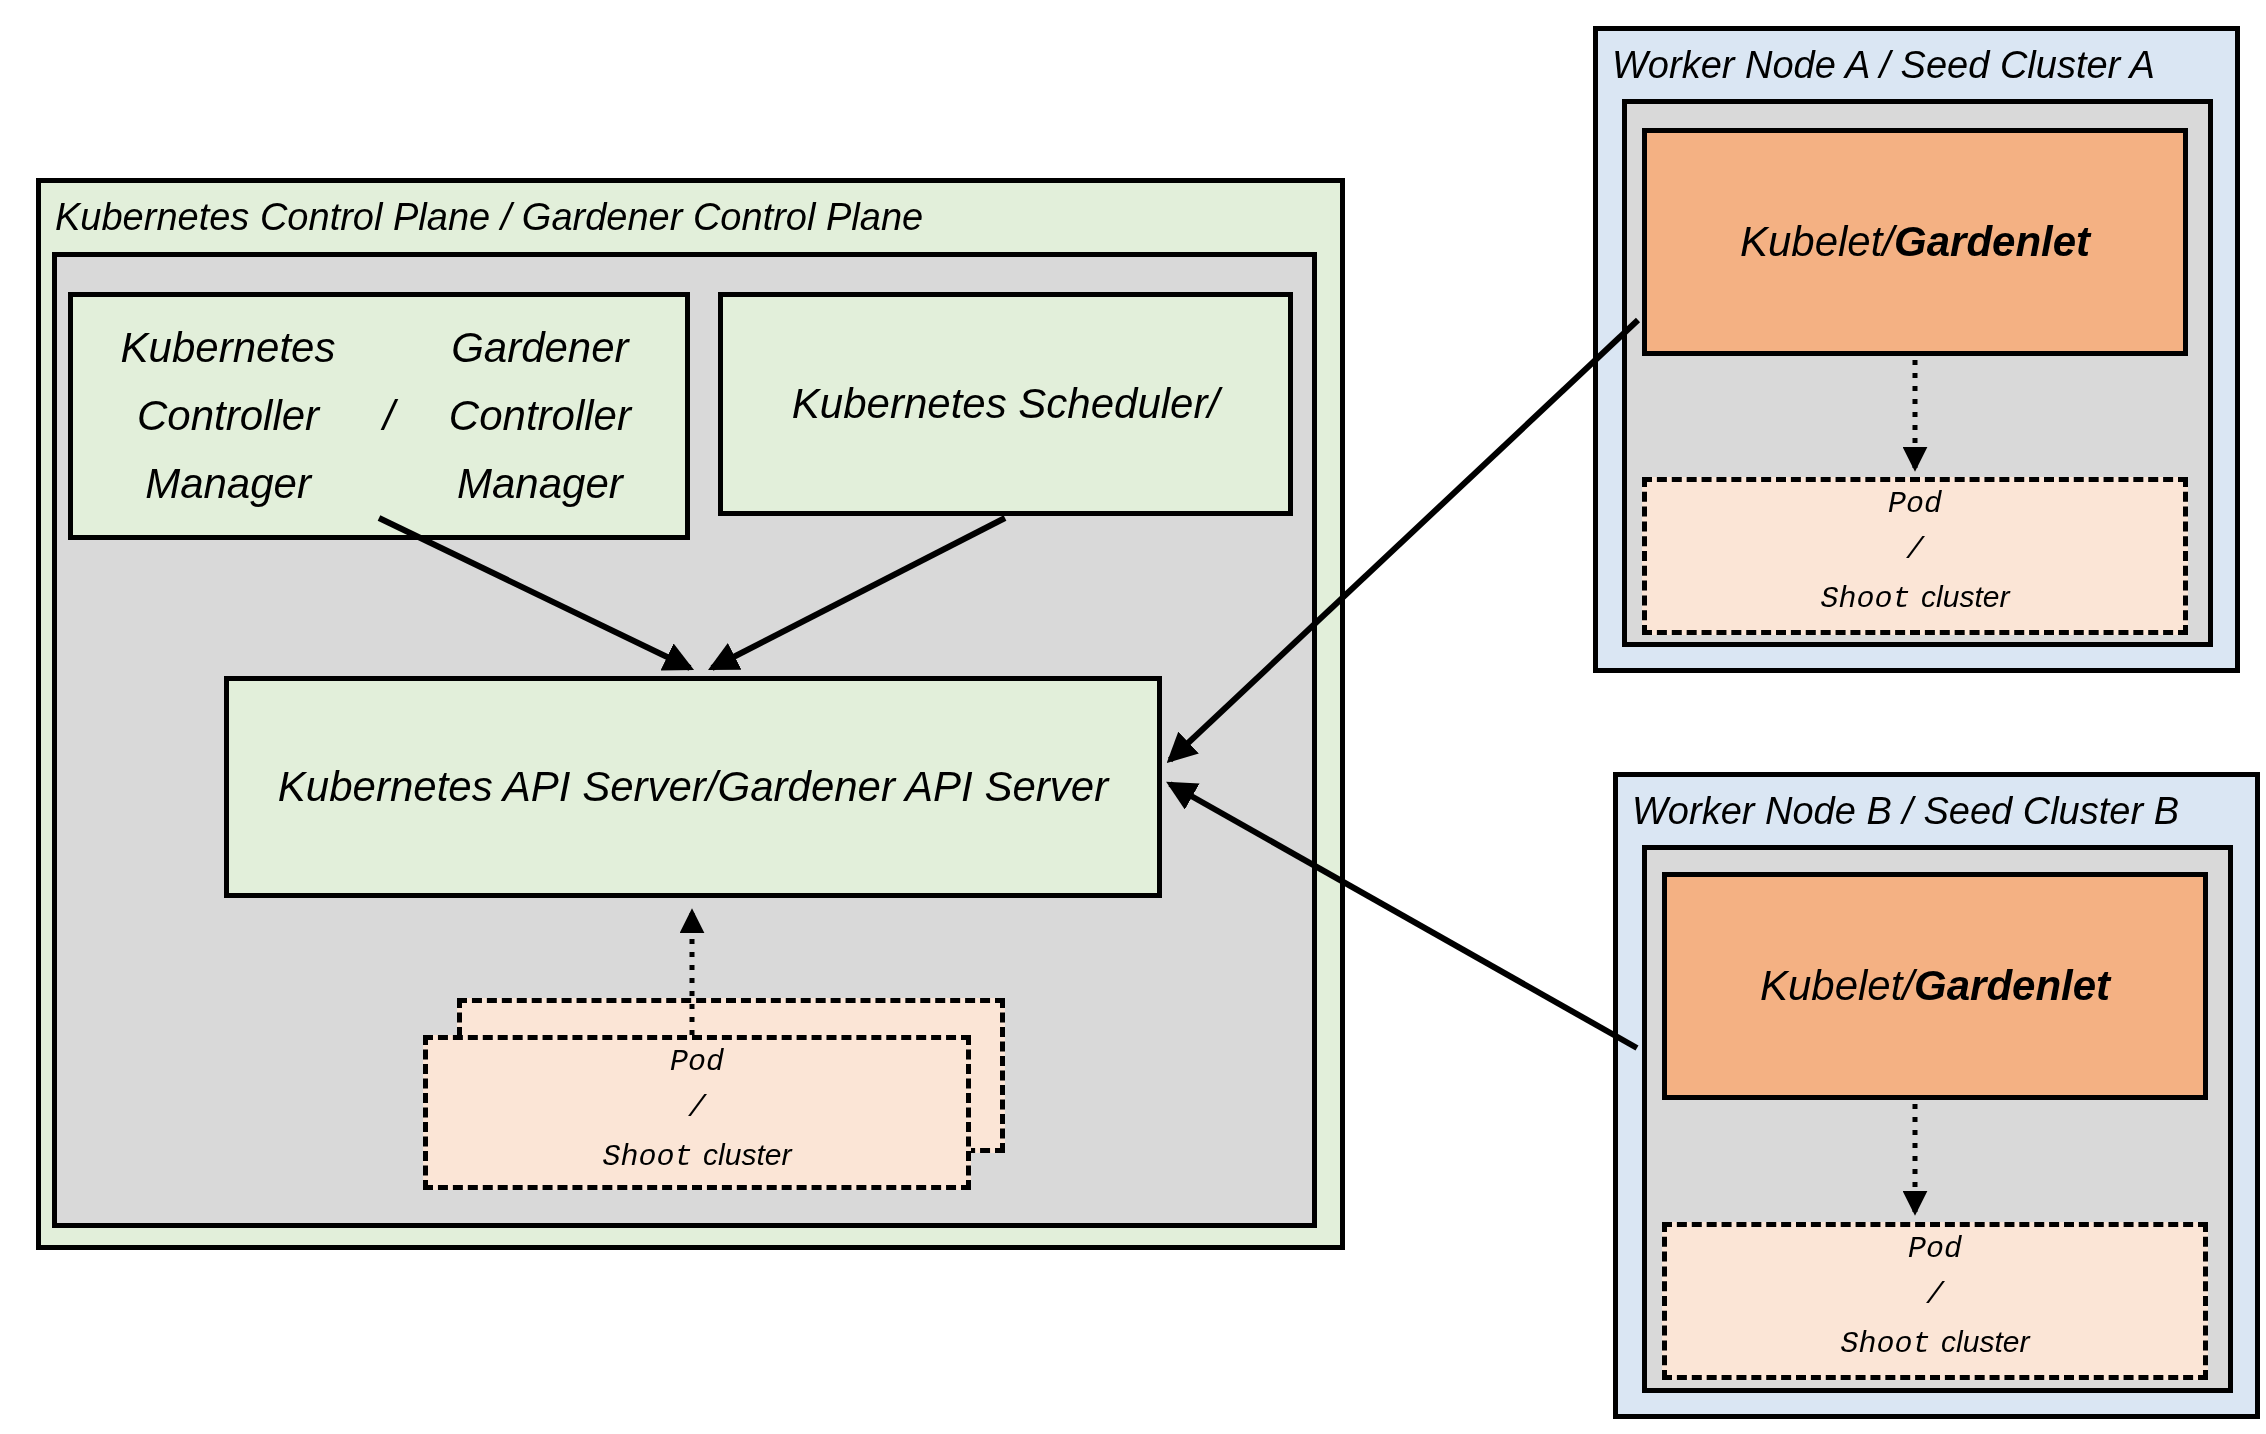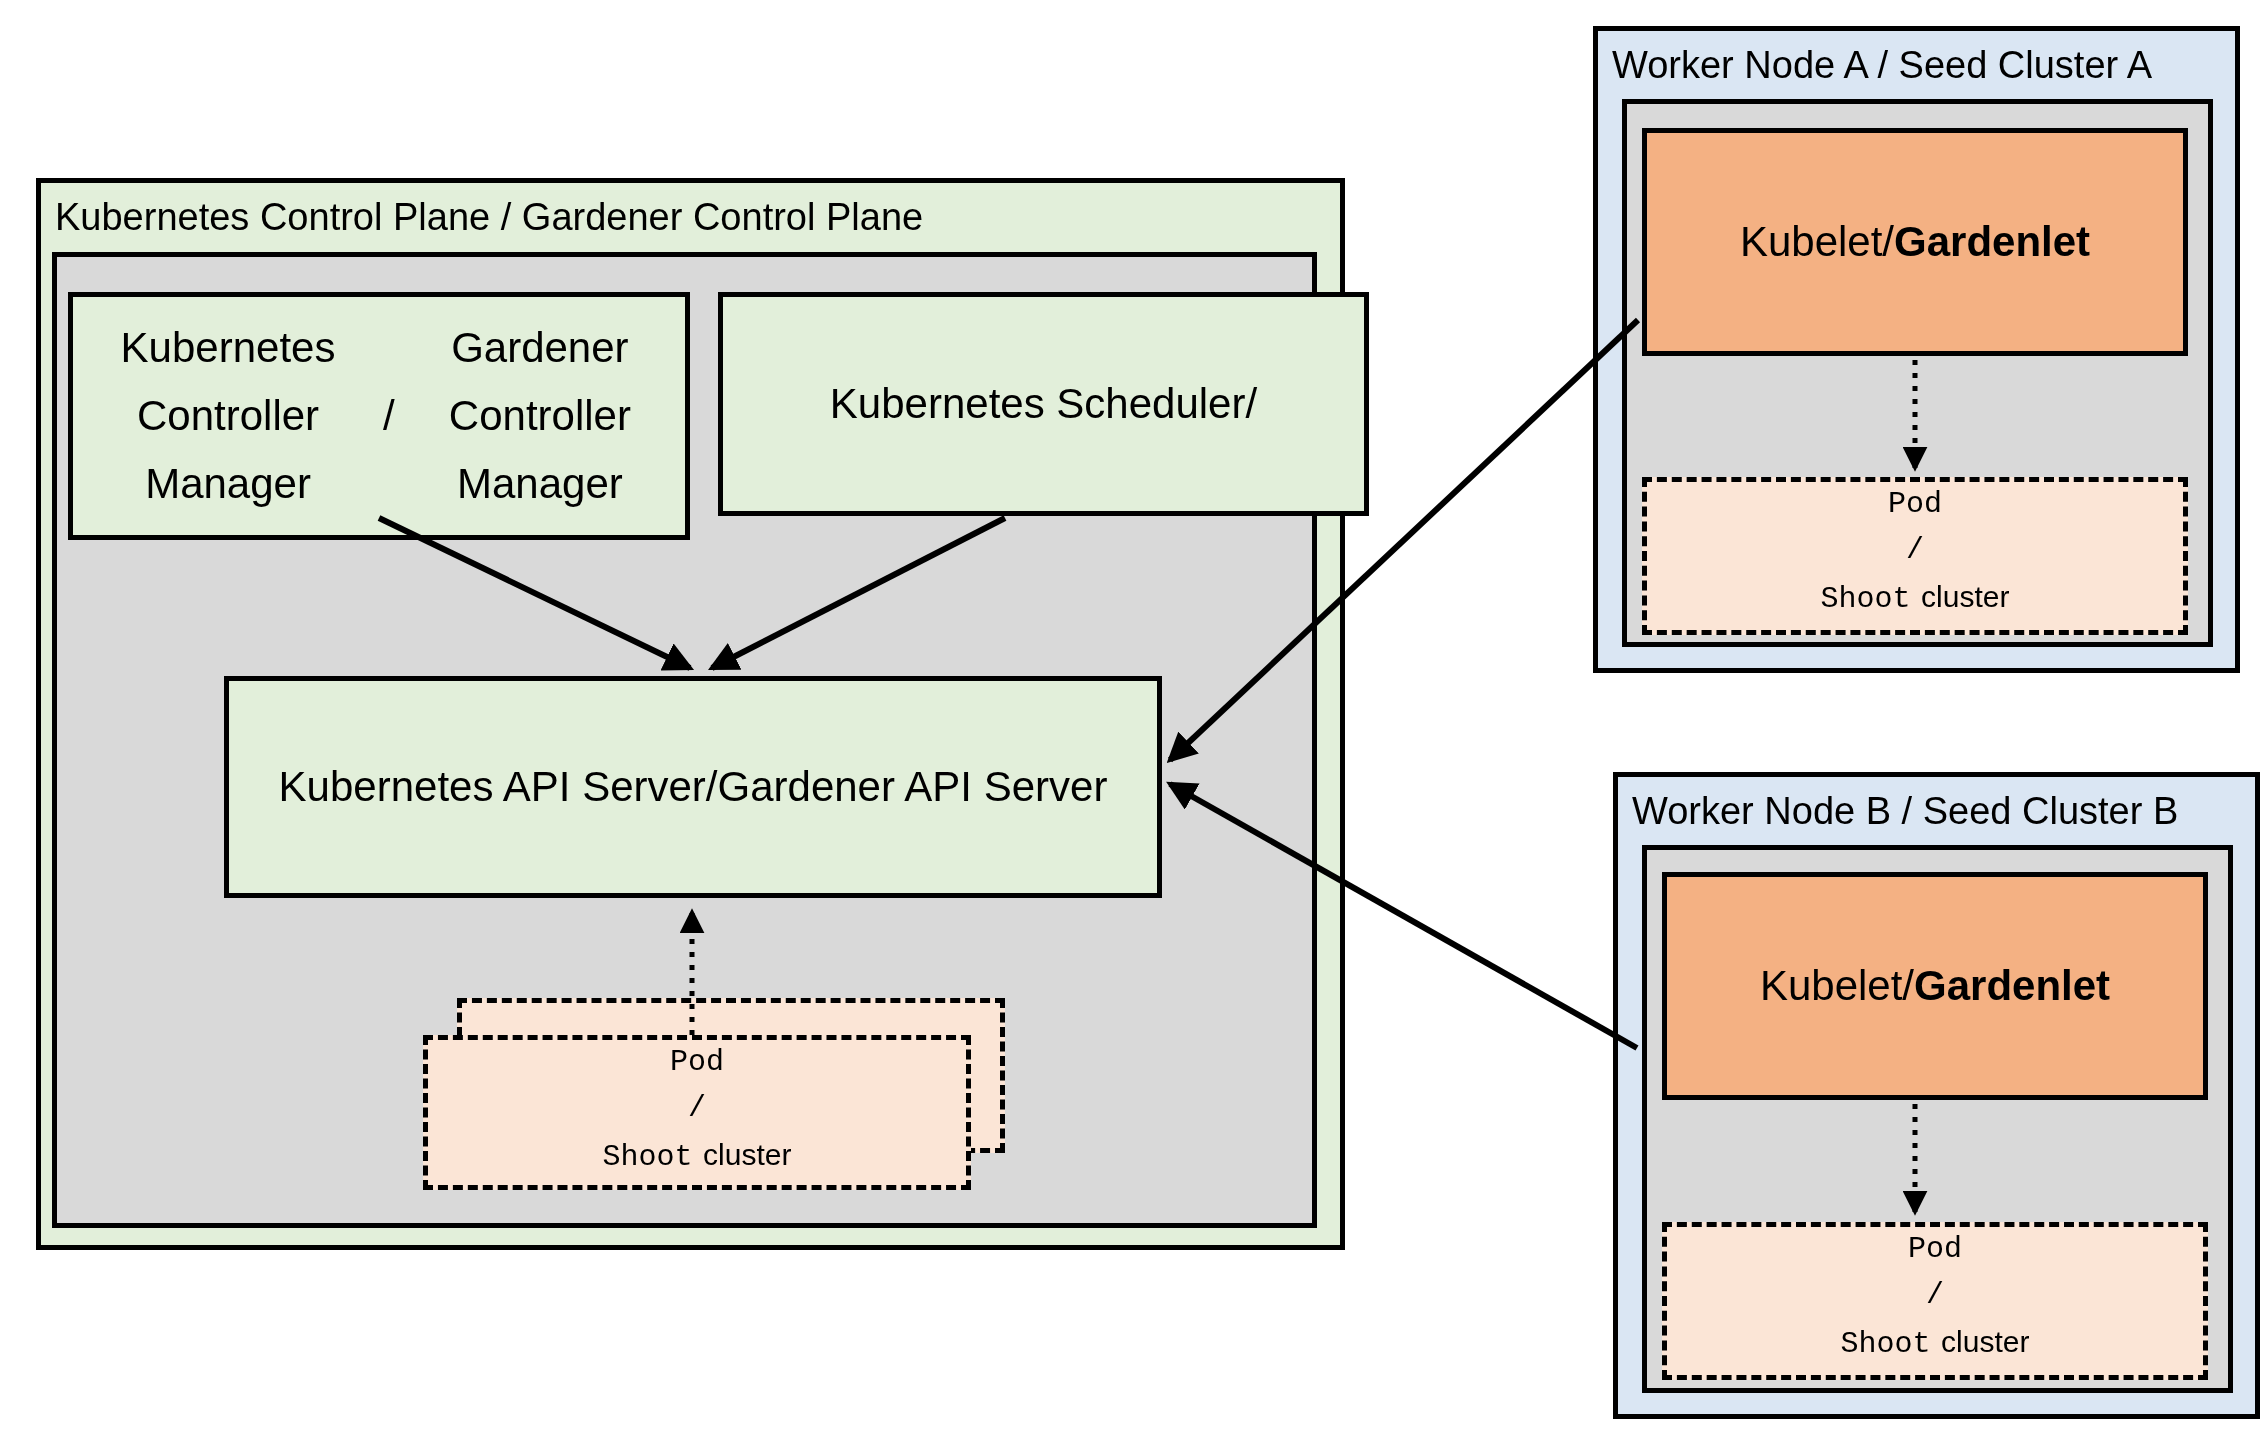--- a/index.html
+++ b/index.html
@@ -4,21 +4,21 @@
 <style>
   :root{
     --green:#E2EFDA; --gray:#D9D9D9; --blue:#DAE6F3;
     --orange:#F4B183; --peach:#FBE5D6; --line:#000000; --bg:#FFFFFF;
   }
   *{box-sizing:border-box;margin:0;padding:0;}
   html,body{background:var(--bg);}
   body{font-family:"Liberation Sans",sans-serif;color:#000;}
   .canvas{position:relative;width:2266px;height:1434px;background:var(--bg);overflow:hidden;}
   .abs{position:absolute;}
-  .frame{border:5px solid var(--line);}
+  .frame{border:5px solid var(--line);font-style:italic;}
   .green-bg{background:var(--green);}
   .gray-bg{background:var(--gray);}
   .blue-bg{background:var(--blue);}
   .orange-bg{background:var(--orange);}
   .peach-bg{background:var(--peach);}
   .dashed{border:5px dashed var(--line);}
   .band-title{font-size:38px;line-height:69px;padding-left:14px;white-space:nowrap;}
   .label{display:flex;flex-direction:row;justify-content:center;align-items:center;
          text-align:center;font-size:42px;line-height:1.62;}
   .label .bold{font-weight:bold;}
@@ -36,21 +36,21 @@
     <div class="band-title">Kubernetes Control Plane / Gardener Control Plane</div>
 
     <div class="abs frame gray-bg" style="left:11px;top:69px;width:1265px;height:976px;">
 
       <div class="abs frame green-bg label" style="left:11px;top:35px;width:622px;height:248px;">
         <div>Kubernetes Controller Manager</div>
         <div>/</div>
         <div>Gardener Controller Manager</div>
       </div>
 
-      <div class="abs frame green-bg label" style="left:661px;top:35px;width:651px;height:224px;">
+      <div class="abs frame green-bg label" style="left:661px;top:35px;width:575px;height:224px;">
         <div>Kubernetes Scheduler</div>
         <div>/</div>
       </div>
 
       <div class="abs frame green-bg label" style="left:167px;top:419px;width:938px;height:222px;">
         <div>Kubernetes API Server</div>
         <div>/</div>
         <div>Gardener API Server</div>
       </div>
 

